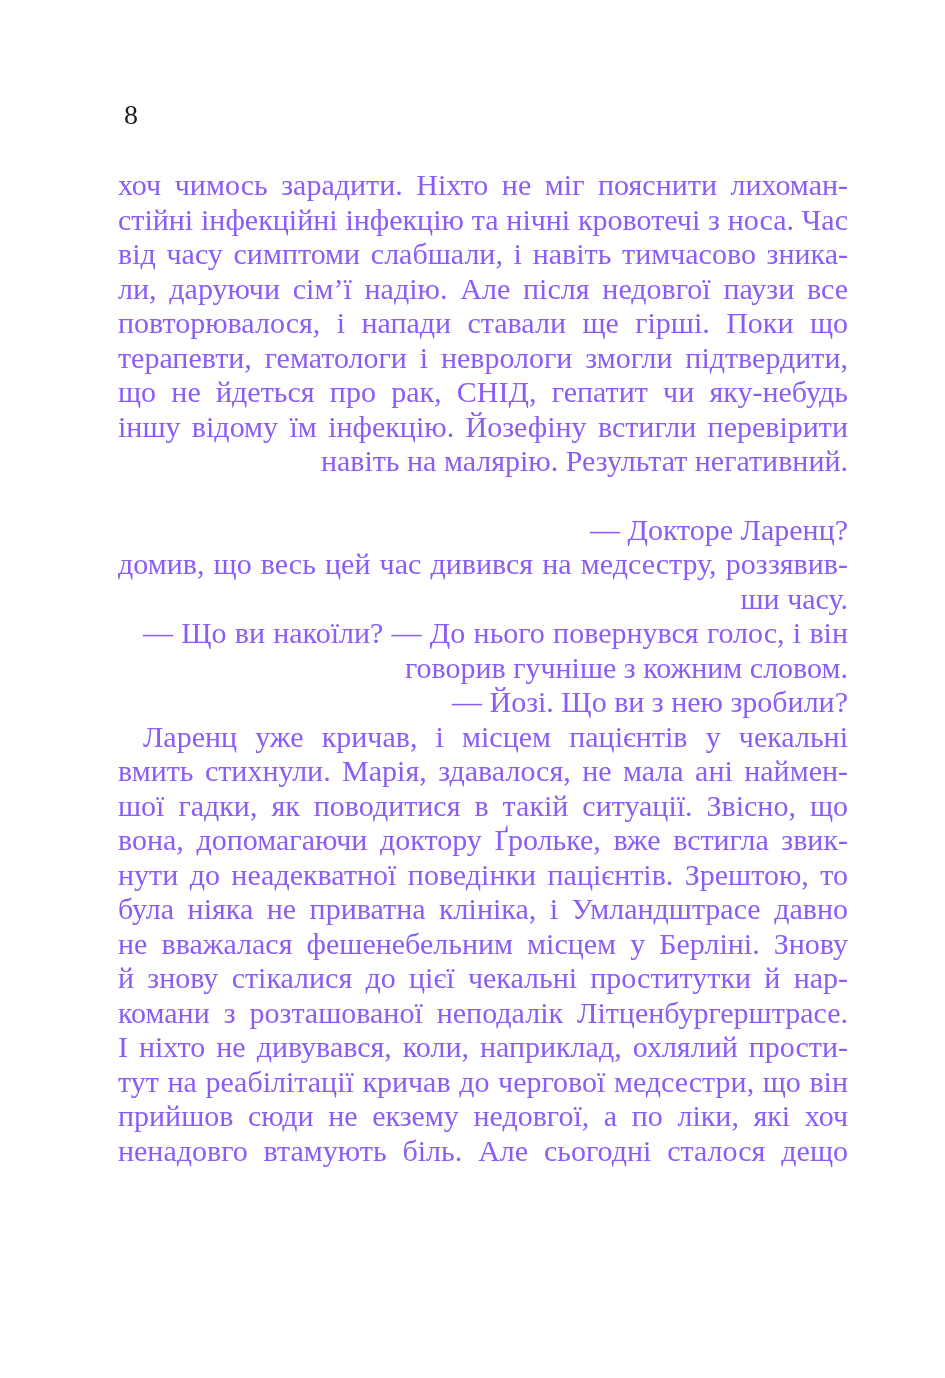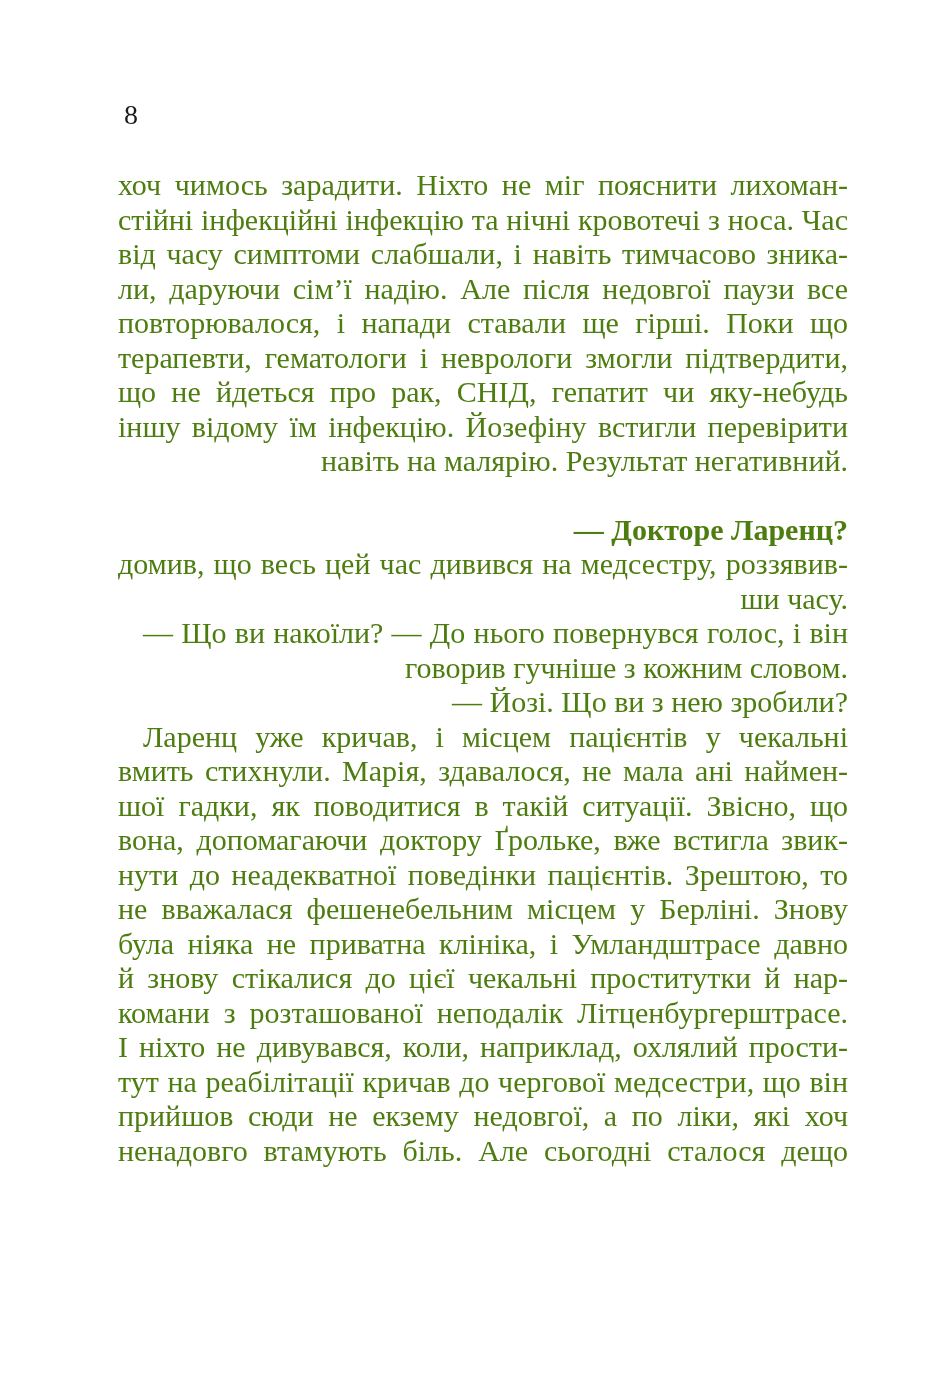--- a/index.html
+++ b/index.html
@@ -35,50 +35,50 @@
   .line {
     text-align: right;
     white-space: nowrap;
   }
   .line.just {
     white-space: normal;
     text-align: justify;
     text-align-last: justify;
   }
   .line.ind { padding-left: 25px; }
-  .line.gap { margin-top: 34px; font-weight: bold; }
+  .line.gap { margin-top: 34px; }
 </style>
 </head>
 <body>
 
 <div class="page">
   <div class="page-number">8</div>
-  <div class="text-block" style="color: #4d7c0f;">
+  <div class="text-block" style="color: #8b5cf6;">
       <div class="line just">хоч чимось зарадити. Ніхто не міг пояснити лихоман-</div>
       <div class="line just">стійні інфекційні інфекцію та нічні кровотечі з носа. Час</div>
       <div class="line just">від часу симптоми слабшали, і навіть тимчасово зника-</div>
       <div class="line just">ли, даруючи сім’ї надію. Але після недовгої паузи все</div>
       <div class="line just">повторювалося, і напади ставали ще гірші. Поки що</div>
       <div class="line just">терапевти, гематологи і неврологи змогли підтвердити,</div>
       <div class="line just">що не йдеться про рак, СНІД, гепатит чи яку-небудь</div>
       <div class="line just">іншу відому їм інфекцію. Йозефіну встигли перевірити</div>
       <div class="line">навіть на малярію. Результат негативний.</div>
       <div class="line gap">— Докторе Ларенц?</div>
       <div class="line just">домив, що весь цей час дивився на медсестру, роззявив-</div>
       <div class="line">ши часу.</div>
       <div class="line just ind">— Що ви накоїли? — До нього повернувся голос, і він</div>
       <div class="line">говорив гучніше з кожним словом.</div>
       <div class="line ind">— Йозі. Що ви з нею зробили?</div>
       <div class="line just ind">Ларенц уже кричав, і місцем пацієнтів у чекальні</div>
       <div class="line just">вмить стихнули. Марія, здавалося, не мала ані наймен-</div>
       <div class="line just">шої гадки, як поводитися в такій ситуації. Звісно, що</div>
       <div class="line just">вона, допомагаючи доктору Ґрольке, вже встигла звик-</div>
       <div class="line just">нути до неадекватної поведінки пацієнтів. Зрештою, то</div>
+      <div class="line just">була ніяка не приватна клініка, і Умландштрасе давно</div>
       <div class="line just">не вважалася фешенебельним місцем у Берліні. Знову</div>
-      <div class="line just">була ніяка не приватна клініка, і Умландштрасе давно</div>
       <div class="line just">й знову стікалися до цієї чекальні проститутки й нар-</div>
       <div class="line just">комани з розташованої неподалік Літценбургерштрасе.</div>
       <div class="line just">І ніхто не дивувався, коли, наприклад, охлялий прости-</div>
       <div class="line just">тут на реабілітації кричав до чергової медсестри, що він</div>
       <div class="line just">прийшов сюди не екзему недовгої, а по ліки, які хоч</div>
       <div class="line just">ненадовго втамують біль. Але сьогодні сталося дещо</div>
     </div>
 </div>
 
 </body></html>

